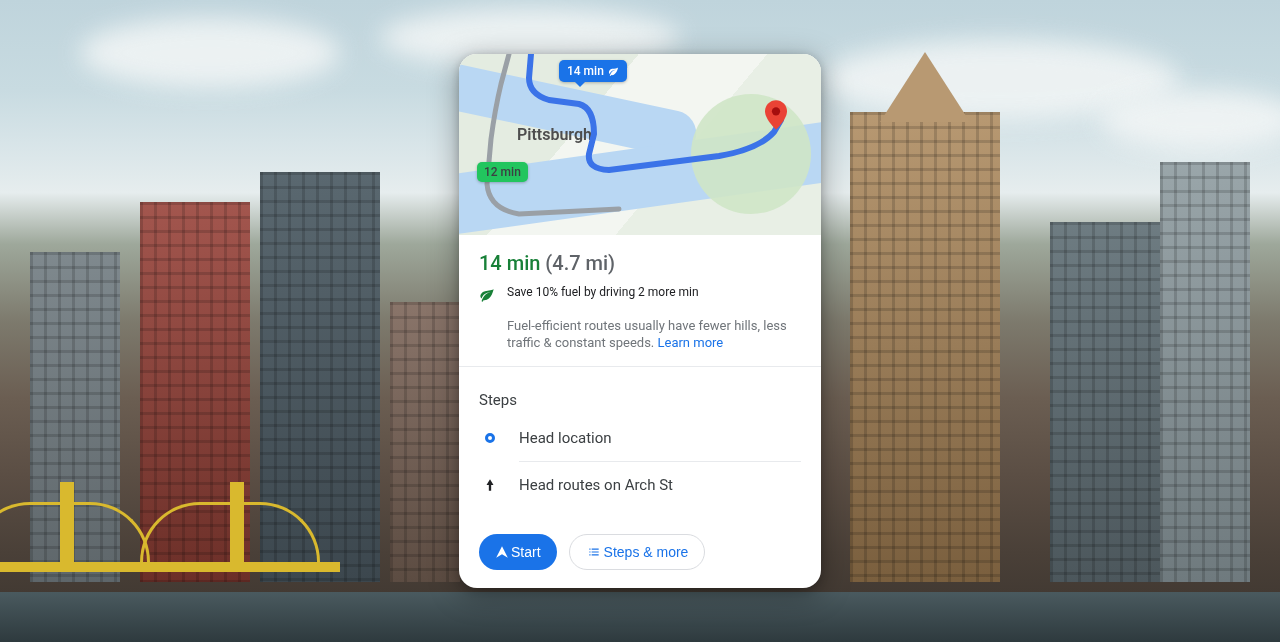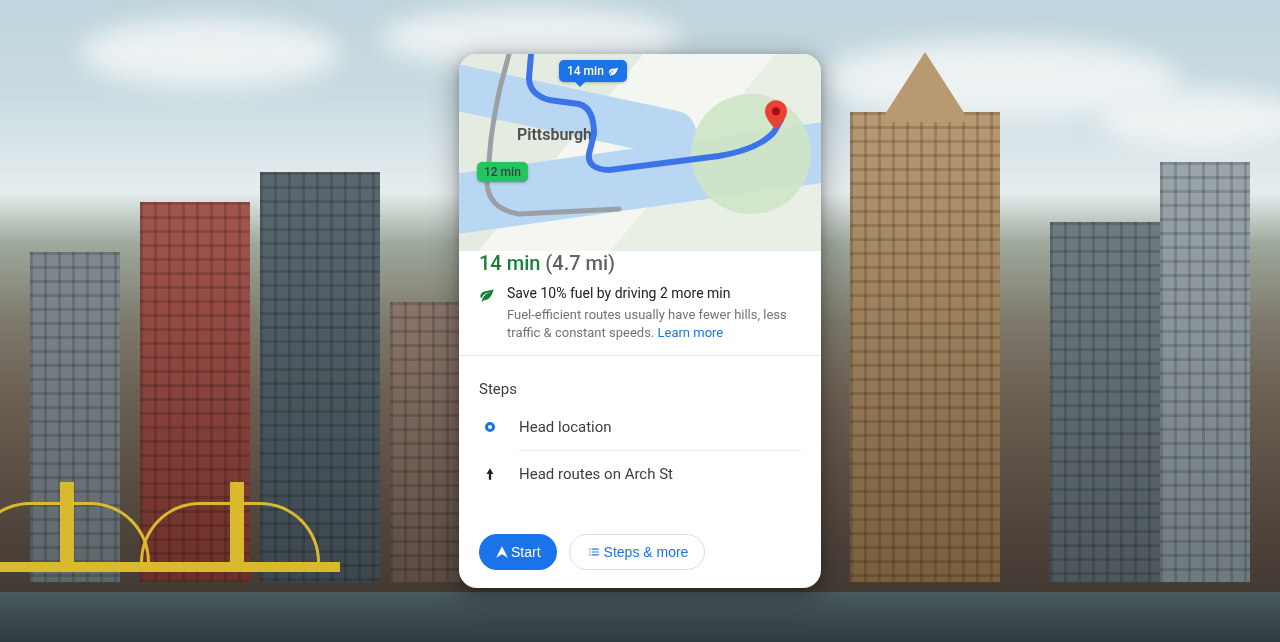--- a/index.html
+++ b/index.html
@@ -67,28 +67,28 @@
   .badge{position:absolute;background:#22c55e;border-radius:5px;font-size:12px;color:#3c4043;padding:3px 7px;box-shadow:0 1px 3px rgba(0,0,0,.25);font-weight:500}
   .badge-alt{left:18px;top:108px}
   .badge-main{left:100px;top:6px;background:#1a73e8;color:#fff;display:flex;align-items:center;gap:4px;padding:4px 8px}
   .badge-main svg{width:11px;height:11px;fill:#fff}
   .badge-main::before{content:"";position:absolute;left:16px;bottom:-5px;border-left:5px solid transparent;border-right:5px solid transparent;border-top:5px solid #1a73e8}
 
   
   .pin{position:absolute;right:34px;top:46px}
   .pin svg{width:22px;height:30px;display:block}
 
-  .content{padding:0 20px 12px 20px}
+  .content{padding:16px 20px 12px 20px}
   .duration{font-size:20px;font-weight:500}
   .duration .time{color:#188038}
   .duration .dist{color:#5f6368}
 
   .eco{display:flex;gap:12px;margin-top:10px}
   .eco-icon svg{width:16px;height:16px;fill:#188038;margin-top:2px}
-  .eco-title{font-size:14px;color:#202124;margin-bottom:5px}
+  .eco-title{font-size:12px;color:#202124;margin-bottom:18px}
   .eco-desc{font-size:13px;color:#70757a;line-height:1.35}
   .eco-desc a{color:#1a73e8;text-decoration:none}
 
   .divider{height:1px;background:#e8eaed;margin:14px -20px 0 -20px}
 
   .steps-header{font-size:15px;color:#3c4043;margin-top:24px;margin-bottom:6px}
 
   .step{display:flex;align-items:center;gap:18px;padding:14px 0;font-size:15px;color:#3c4043}
   .step-icon{width:22px;display:flex;justify-content:center}
   .origin-dot{width:10px;height:10px;border:3px solid #1a73e8;border-radius:50%;background:#fff}

